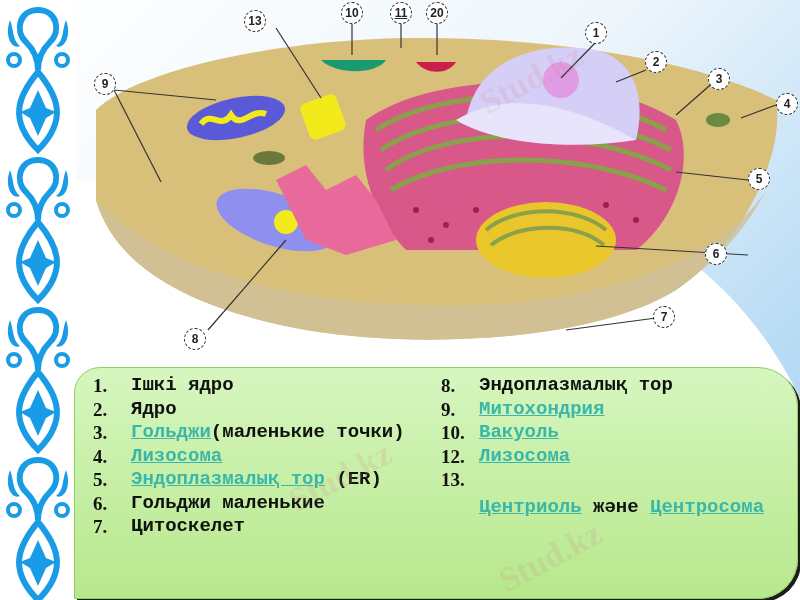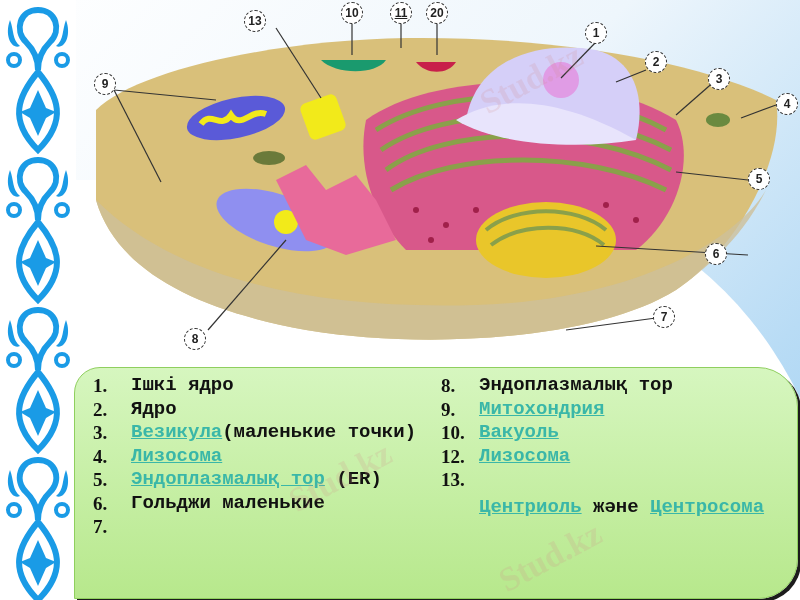--- a/index.html
+++ b/index.html
@@ -146,36 +146,37 @@
     <div class="item">
       <span class="num">1.</span>
       <span class="txt"><span>Ішкі ядро</span></span>
     </div>
     <div class="item">
       <span class="num">2.</span>
       <span class="txt"><span>Ядро</span></span>
     </div>
     <div class="item">
       <span class="num">3.</span>
-      <span class="txt"><a class="link">Везикула</a><span>(маленькие точки)</span></span>
+      <span class="txt"><a class="link">Гольджи</a><span>(маленькие точки)</span></span>
     </div>
     <div class="item">
       <span class="num">4.</span>
       <span class="txt"><a class="link">Лизосома</a></span>
     </div>
     <div class="item">
       <span class="num">5.</span>
       <span class="txt"><a class="link">Эндоплазмалық тор</a><span> (ER)</span></span>
     </div>
     <div class="item">
       <span class="num">6.</span>
       <span class="txt"><span>Гольджи маленькие</span></span>
     </div>
     <div class="item">
       <span class="num">7.</span>
+      <span class="txt"><span>Цитоскелет</span></span>
     </div>
   </div>
 
   <div class="col right">
     <div class="item">
       <span class="num">8.</span>
       <span class="txt"><span>Эндоплазмалық тор</span></span>
     </div>
     <div class="item">
       <span class="num">9.</span>

